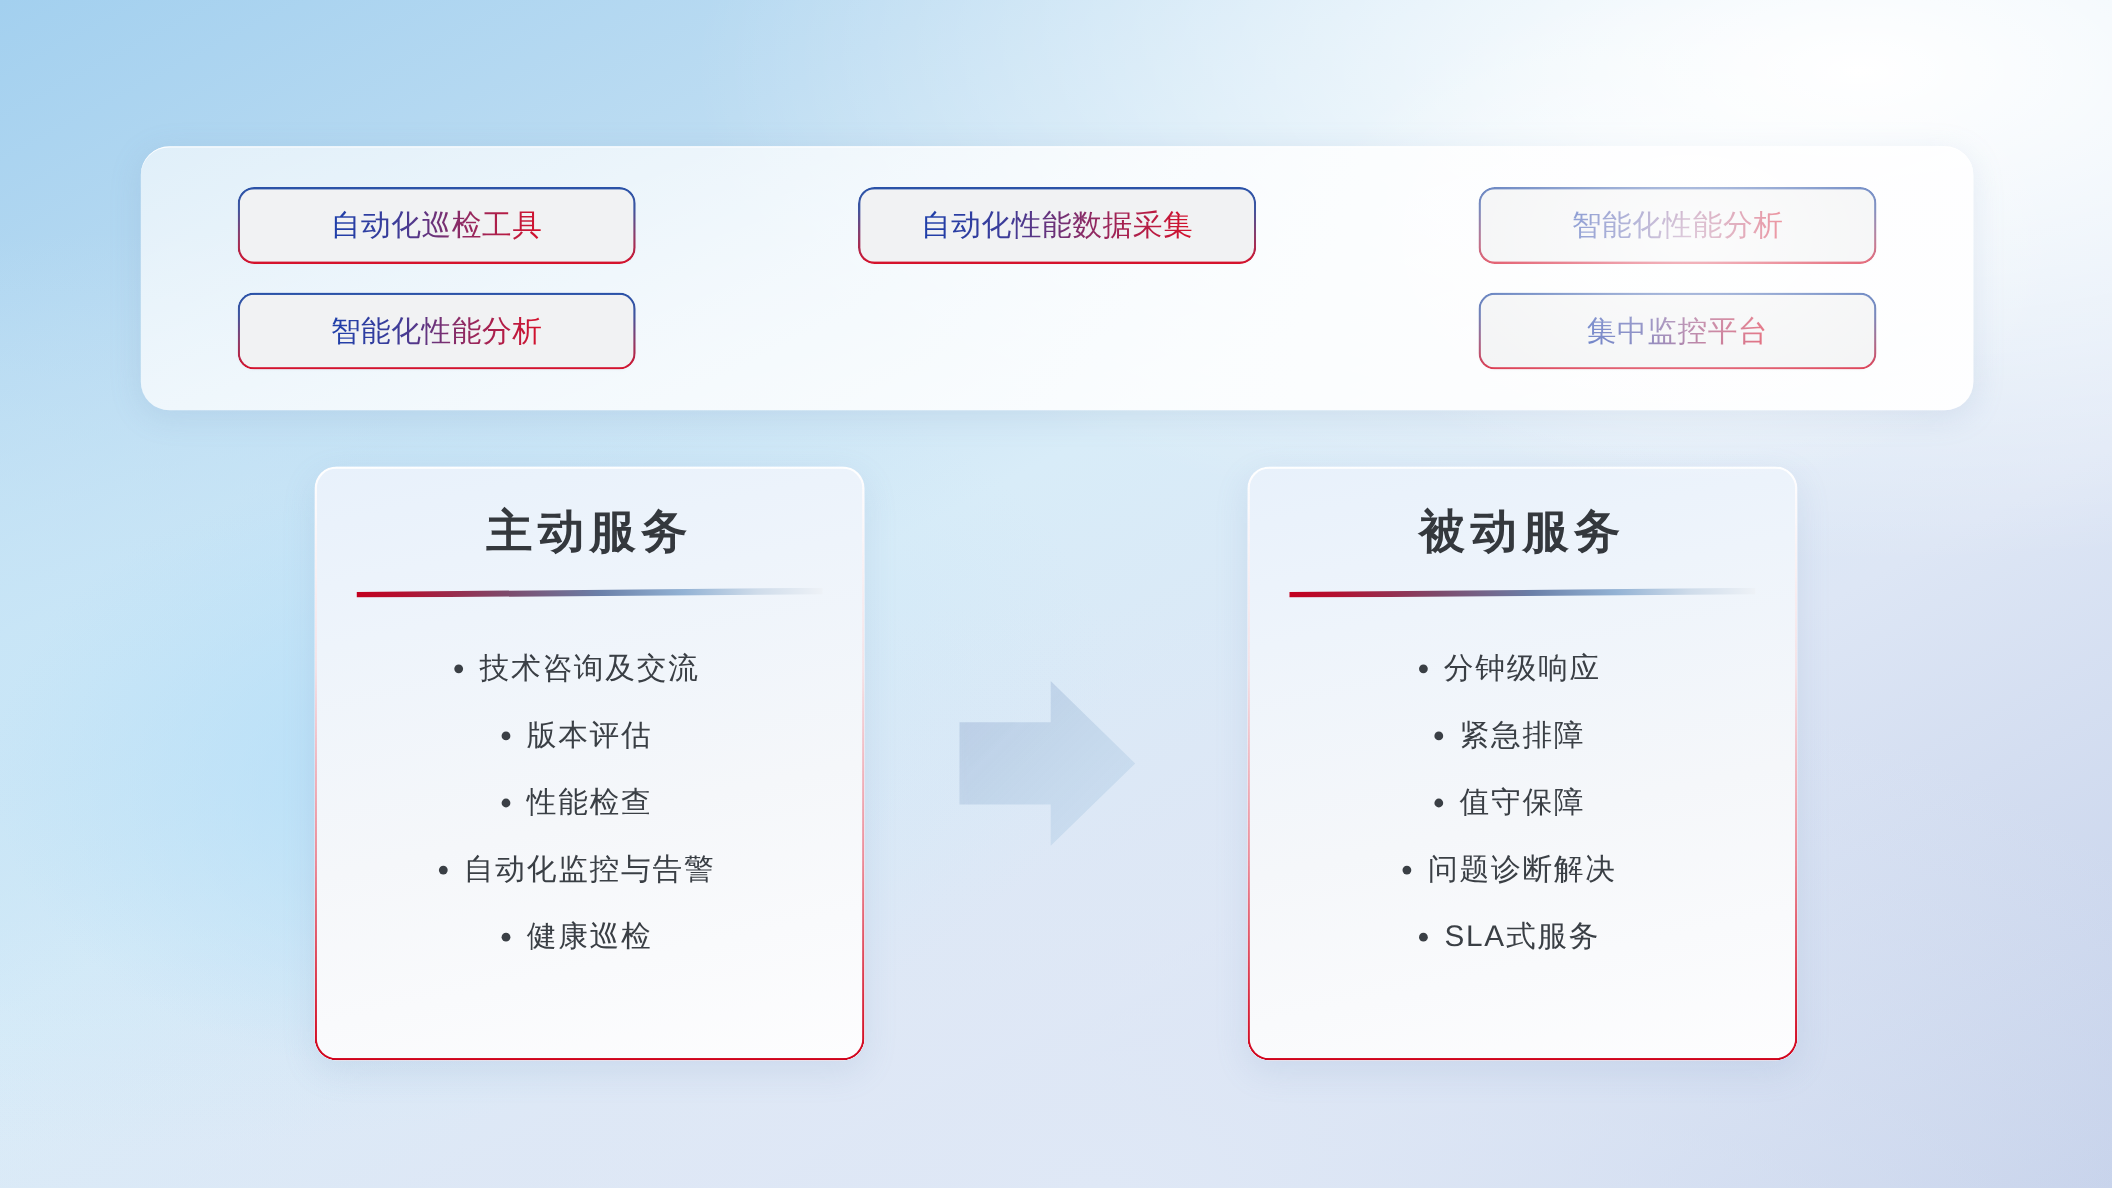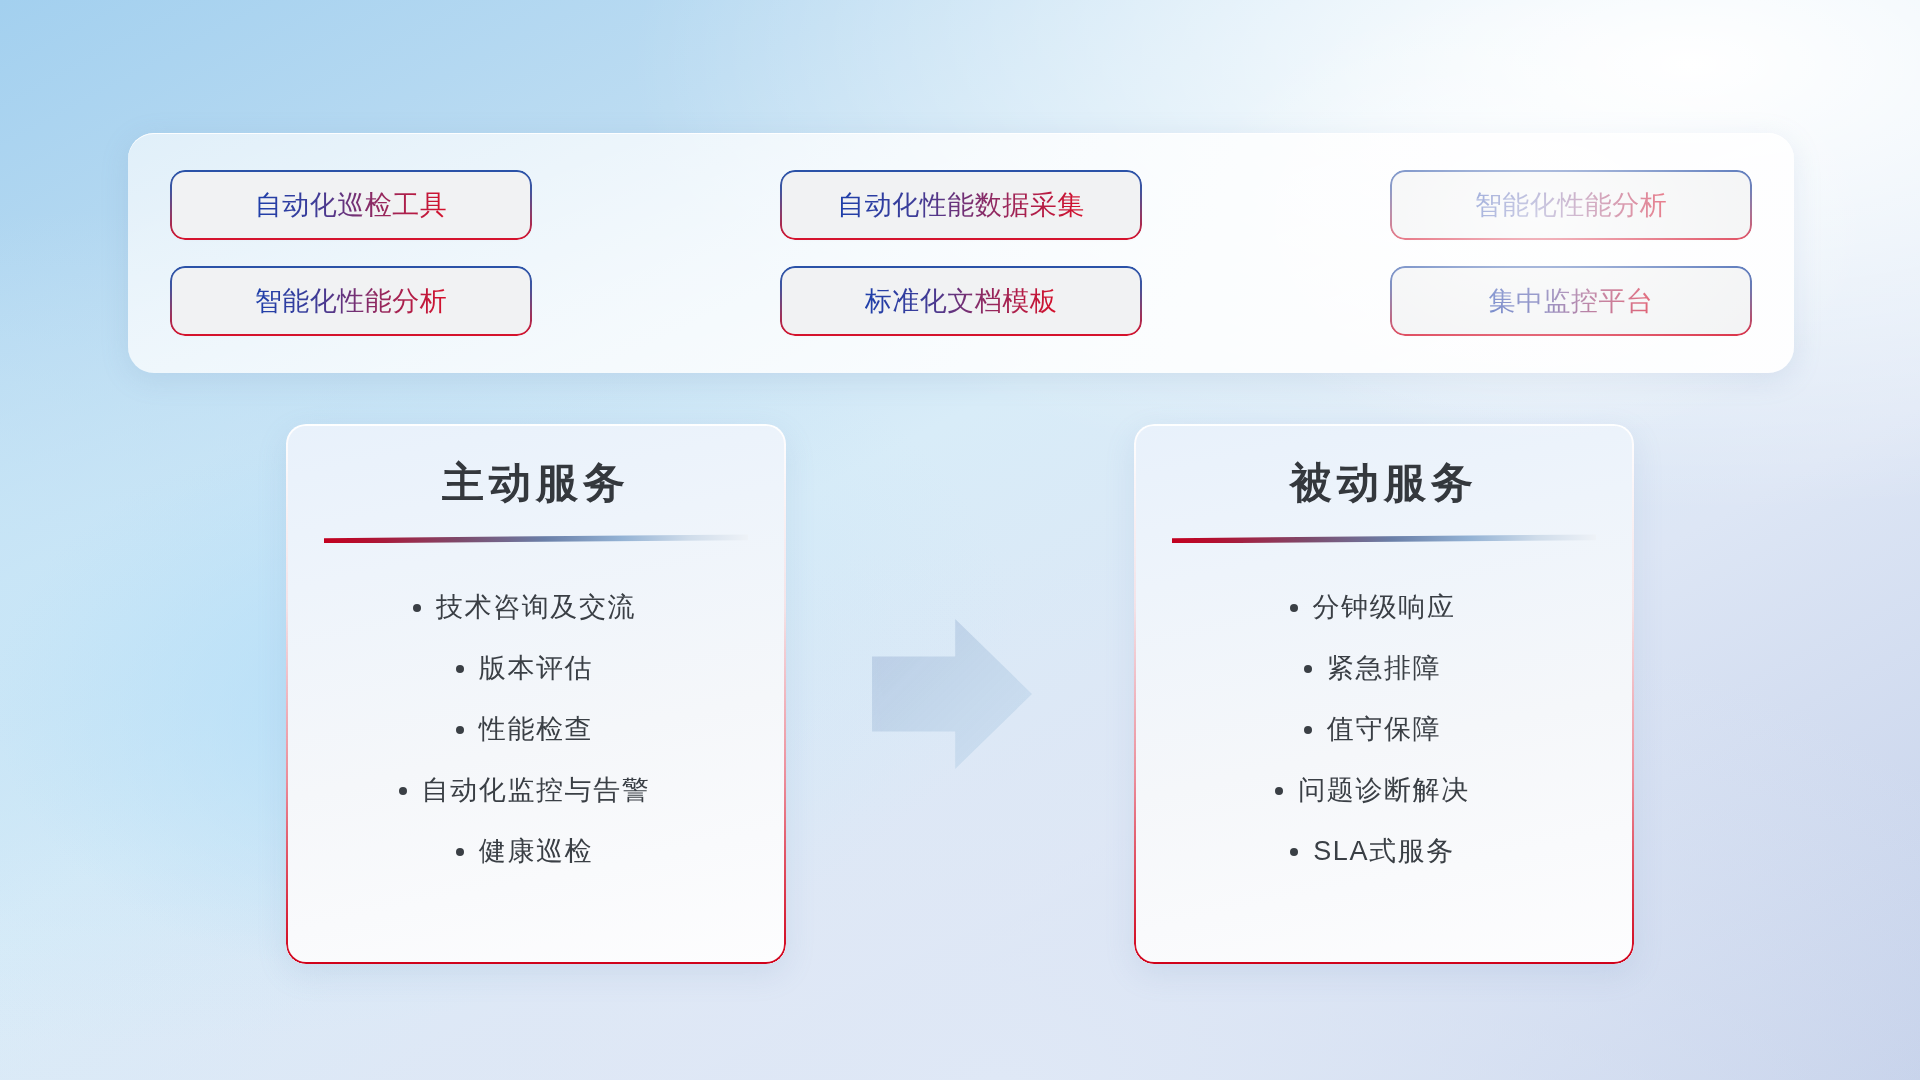--- a/index.html
+++ b/index.html
@@ -47,21 +47,21 @@
     left: 128px;
     top: 133px;
     width: 1666px;
     height: 240px;
     border-radius: 26px;
     background: linear-gradient(160deg, rgba(255,255,255,.62) 0%, rgba(255,255,255,.80) 42%, rgba(255,255,255,.95) 100%);
     box-shadow: 0 6px 28px rgba(120,150,190,.18), inset 0 1px 0 rgba(255,255,255,.9);
     display: flex;
     flex-direction: column;
     justify-content: center;
-    padding: 0 44px;
+    padding: 0 90px;
     gap: 30px;
   }
 
   .pill-row { display: flex; justify-content: space-between; gap: 38px; }
 
   .pill {
     position: relative;
     flex: 1 1 0;
     max-width: 358px;
     height: 66px;
@@ -187,23 +187,20 @@
       <div class="pill">
         <span class="pill-label">智能化性能分析</span>
       </div>
     </div>
 
     <div class="pill-row">
       <div class="pill">
         <span class="pill-label">智能化性能分析</span>
       </div>
       <div class="pill">
-        <span class="pill-label">标准化文档模板</span>
-      </div>
-      <div class="pill">
         <span class="pill-label">集中监控平台</span>
       </div>
     </div>
 
   </section>
 
   <section class="card left">
     <h2 class="card-title">主动服务</h2>
     <div class="card-divider"></div>
     <ul class="card-list">

